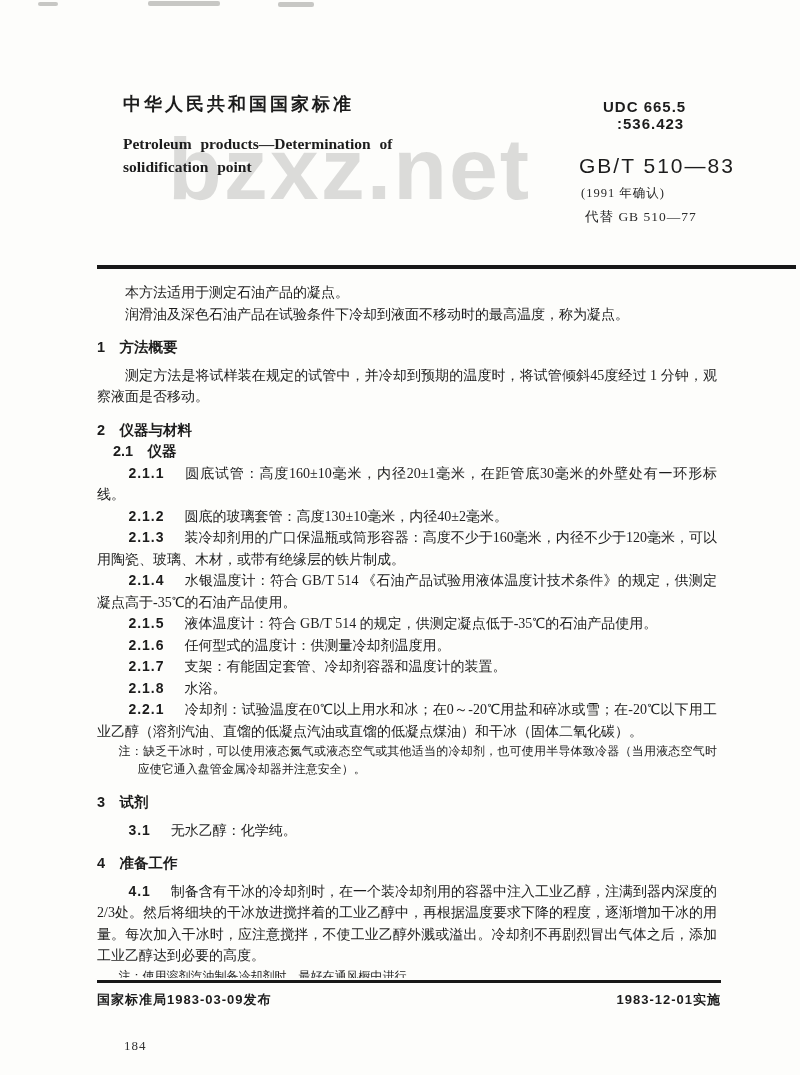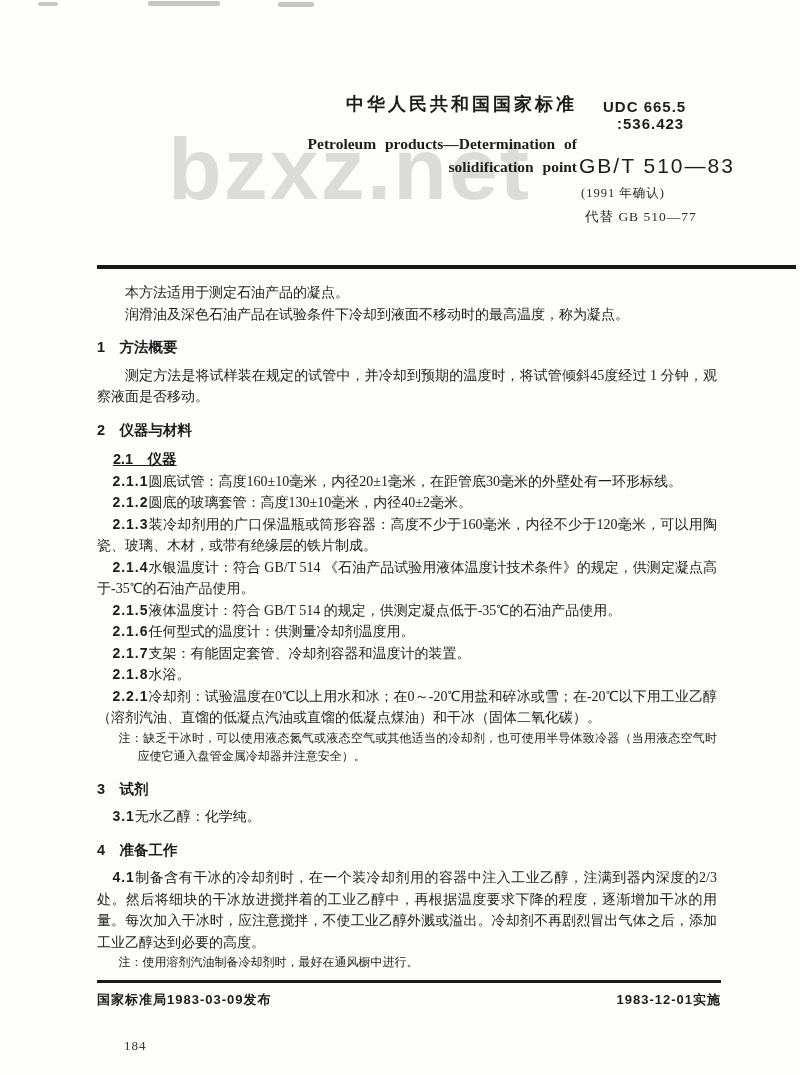--- a/index.html
+++ b/index.html
@@ -20,21 +20,21 @@
   .a3 { left: 278px; top: 2px; width: 36px; height: 5px; }
 
   .watermark {
     position: absolute; left: 168px; top: 118px;
     font-family: "Liberation Sans", sans-serif;
     font-weight: bold; font-size: 88px; letter-spacing: 2px;
     color: #000; opacity: 0.13; z-index: 1; user-select: none;
   }
 
   .header { position: absolute; left: 97px; top: 92px; width: 700px; display: flex; z-index: 2; }
-  .header-left { width: 480px; text-align: right; padding-left: 26px; }
+  .header-left { width: 480px; text-align: left; padding-left: 26px; }
   .std-label {
     font-family: "Liberation Sans", sans-serif; font-weight: bold;
     font-size: 18px; letter-spacing: 3px;
   }
   .title-zh {
     margin-top: 38px;
     font-family: "Liberation Sans", sans-serif; font-weight: bold;
     font-size: 27px; letter-spacing: 2px;
   }
   .title-en {
@@ -60,23 +60,23 @@
   .p-indent { text-indent: 2em; }
   .heading {
     font-family: "Liberation Sans", sans-serif; font-weight: bold;
     font-size: 14.5px;
   }
   .sub-heading {
     font-family: "Liberation Sans", sans-serif; font-weight: bold;
     font-size: 14.5px; text-indent: 1.1em;
   }
   .item { text-indent: 1.1em; }
-  .item-num { font-family: "Liberation Sans", sans-serif; font-weight: bold; letter-spacing: 1px; padding-right: 0; }
+  .item-num { font-family: "Liberation Sans", sans-serif; font-weight: bold; letter-spacing: 1px; padding-right: 20px; margin-left: 16px; }
   .note { font-size: 12px; line-height: 18px; padding-left: 3.4em; text-indent: -1.6em; color: #222; }
-  .mt4  { margin-top: 8px; text-decoration: underline; }
+  .mt4  { margin-top: 0; }
   .mt6  { margin-top: 6px; }
   .mt12 { margin-top: 12px; }
   .mt14 { margin-top: 14px; }
 
   .rule-footer { position: absolute; left: 97px; top: 980px; width: 624px; height: 3px; background: #181818; z-index: 2; }
   .footer-row {
     position: absolute; left: 97px; top: 991px; width: 624px;
     display: flex; justify-content: space-between; z-index: 2;
     font-family: "Liberation Sans", sans-serif; font-weight: bold;
     font-size: 13px; letter-spacing: 1px;

